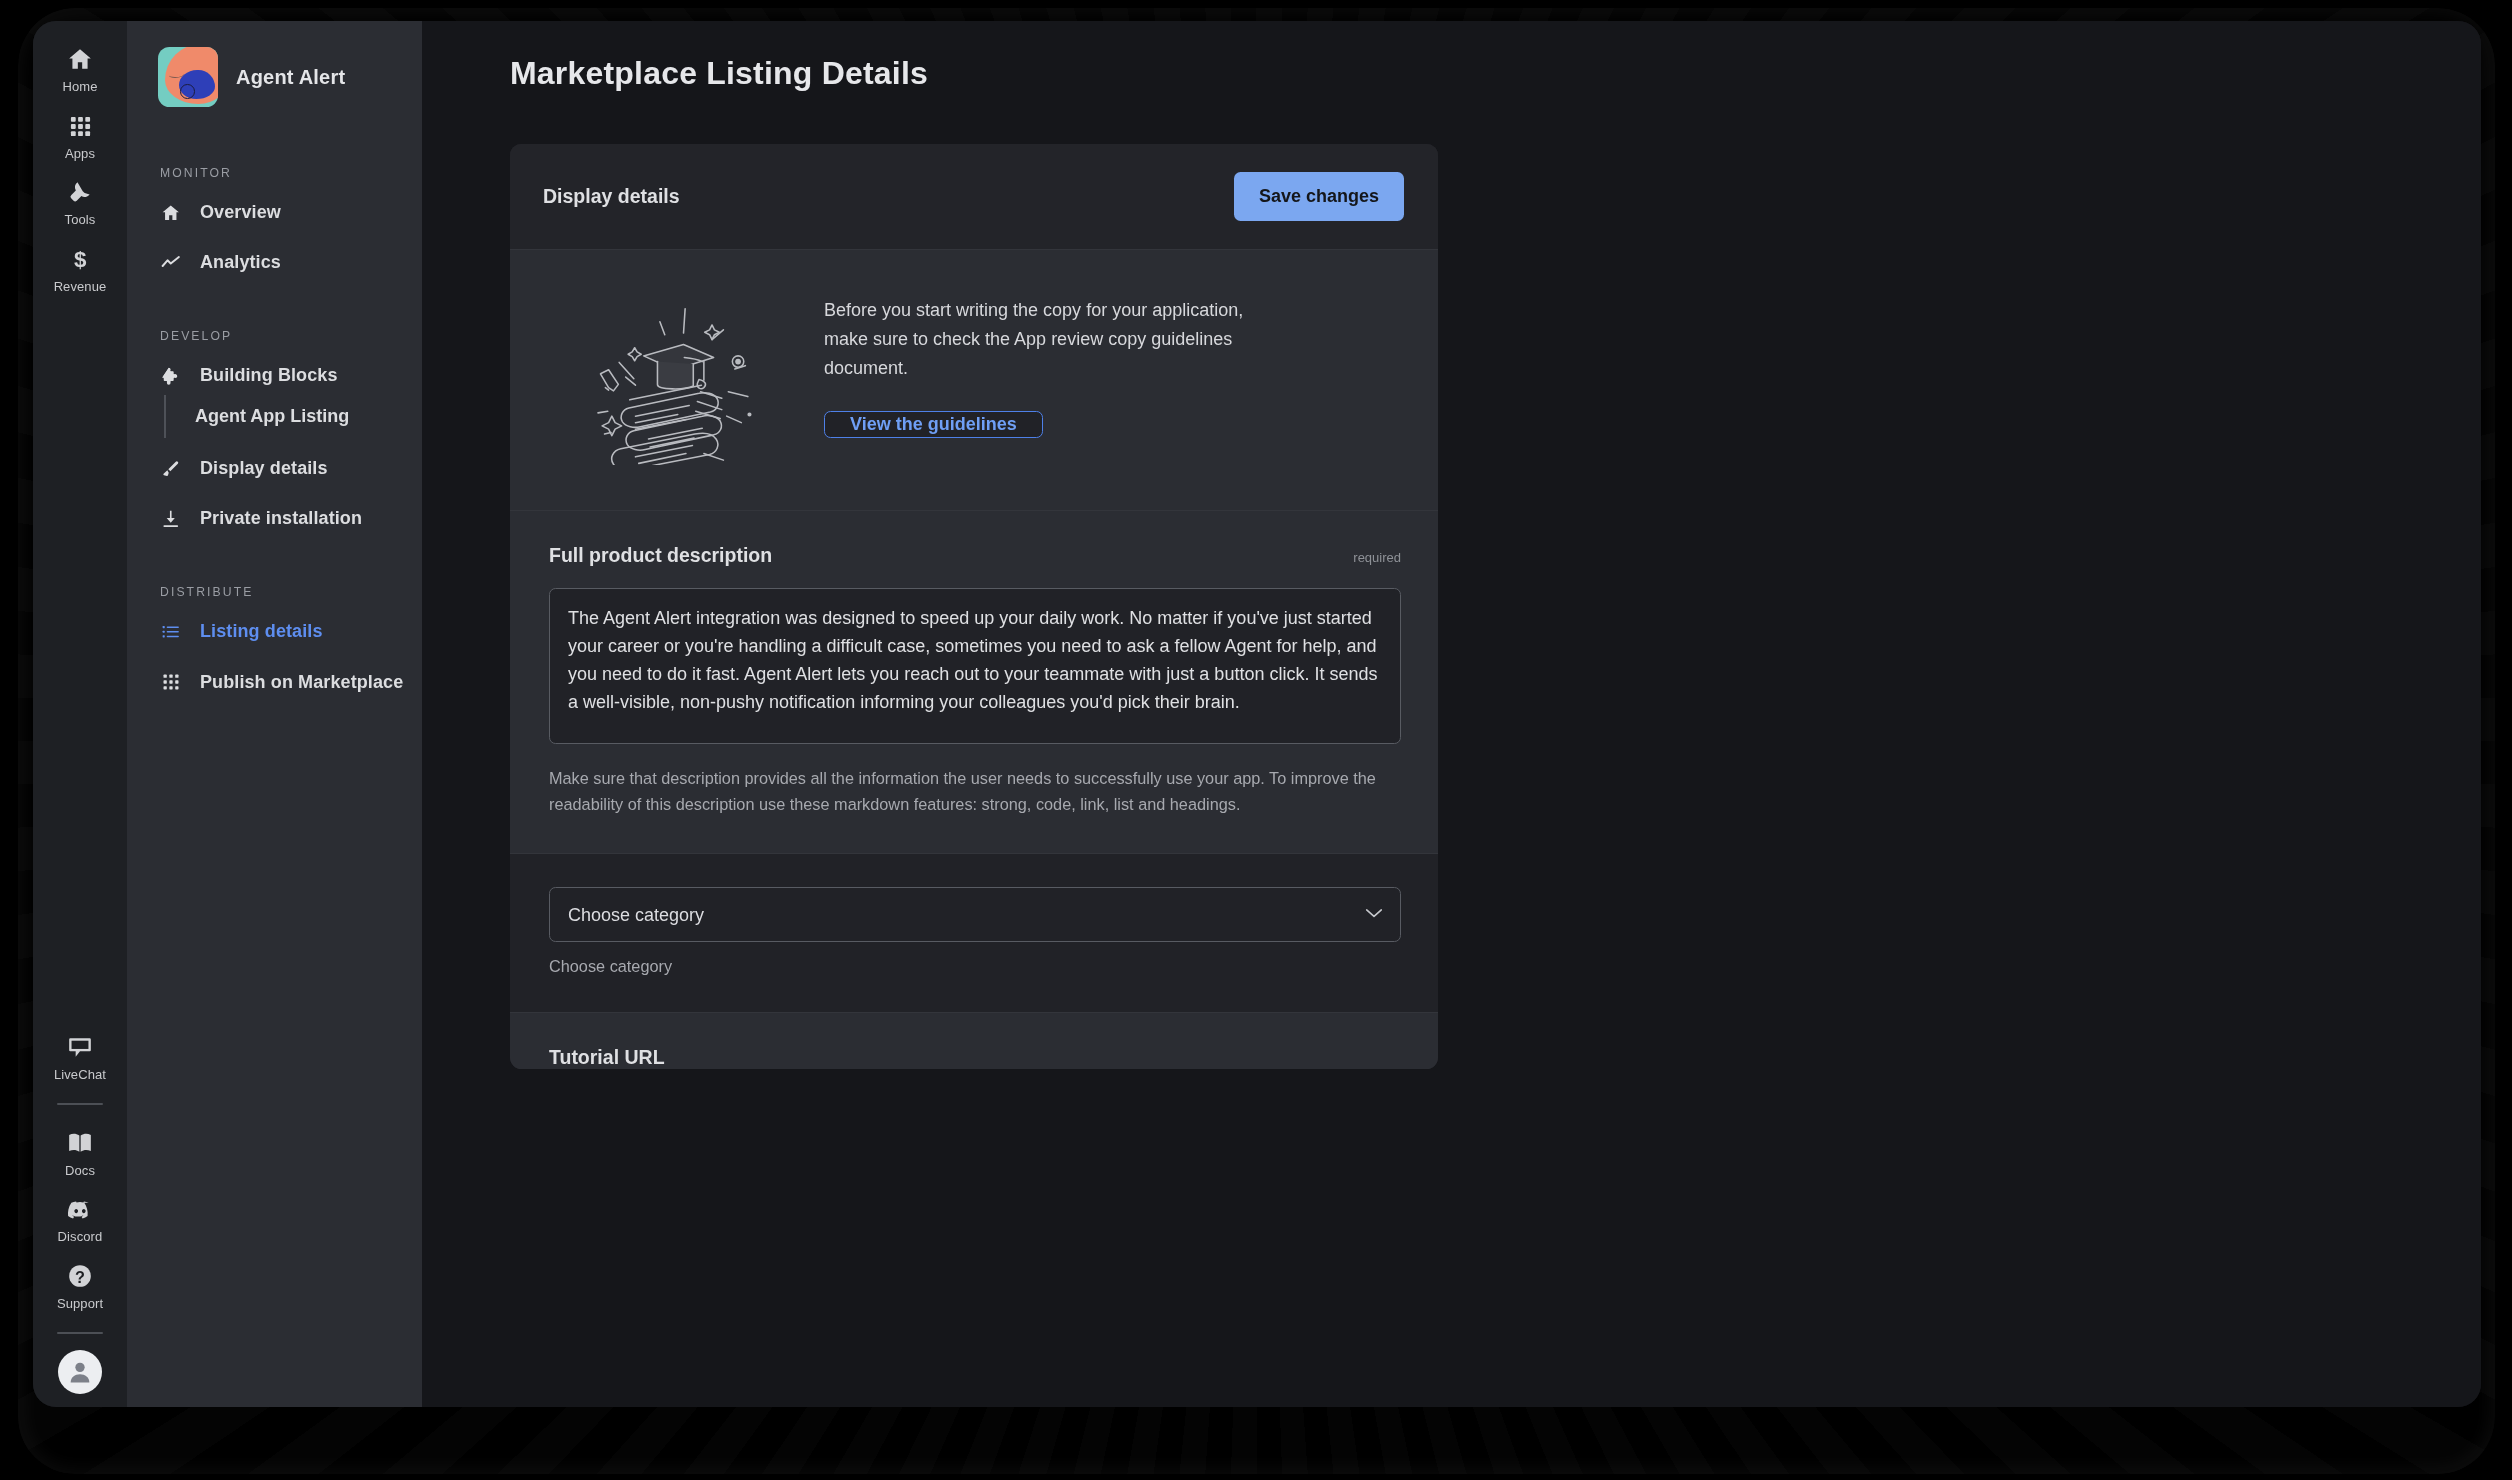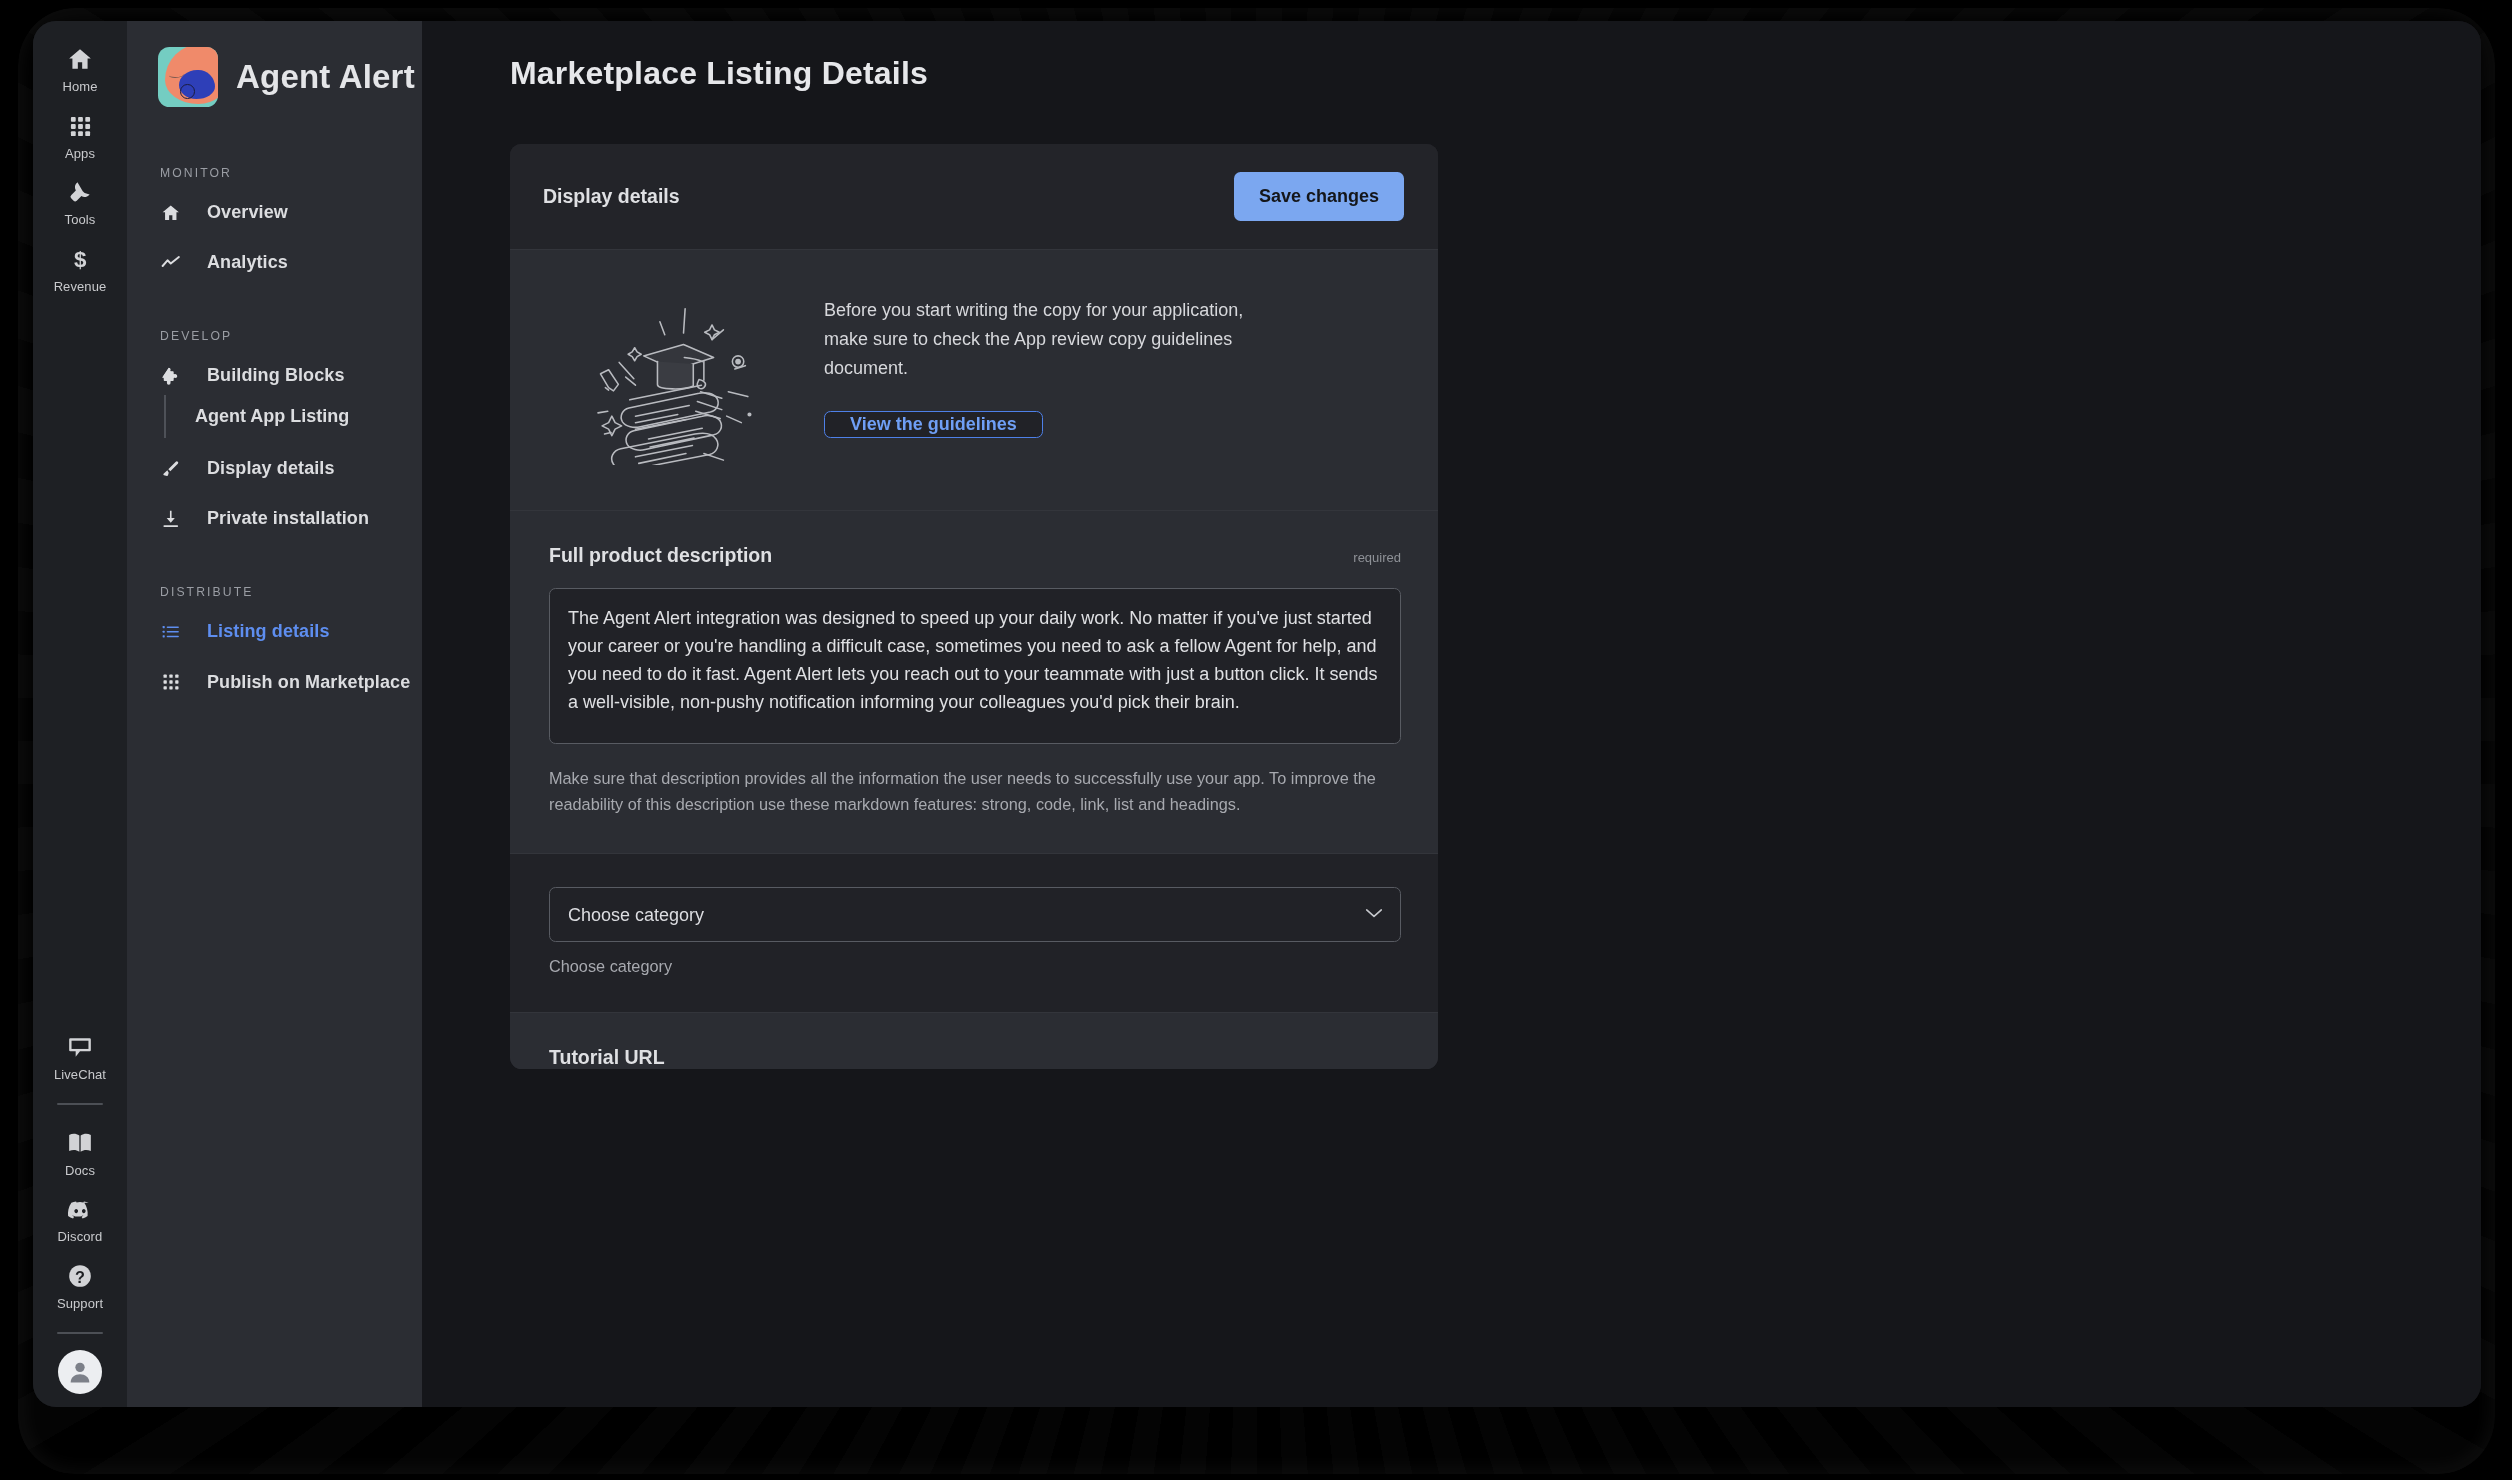--- a/index.html
+++ b/index.html
@@ -92,28 +92,28 @@
     border-radius: 50% 46% 52% 48% / 52% 58% 42% 48%;
   }
   #brand-logo .ring {
     position: absolute; width: 14.7px; height: 14.7px; left: 22px; top: 37px;
     border: 1.6px solid #1a1c3c; border-radius: 50%;
   }
   #brand-logo .squiggle {
     position: absolute; left: 11.4px; top: 24.4px; width: 14.7px; height: 6.5px;
     border-bottom: 1.6px solid #7e5a50; border-radius: 0 0 60% 40%;
   }
-  #brand-name { font-size: 33px; font-weight: bold; color: #e4e5e8; letter-spacing: 0.2px; }
+  #brand-name { font-size: 20px; font-weight: bold; color: #e4e5e8; letter-spacing: 0.2px; }
 
   .nav-section-label {
     font-size: 12.2px; color: #9a9da4; letter-spacing: 2.1px;
     padding: 0 0 0 33px; text-transform: uppercase;
   }
   .nav-item {
-    display: flex; align-items: center; gap: 26px;
+    display: flex; align-items: center; gap: 19px;
     padding: 9px 0 9px 33px; cursor: pointer;
   }
   .nav-item .nav-ico { width: 21px; height: 21px; display:flex; align-items:center; justify-content:center; flex: 0 0 21px; }
   .nav-item .nav-text { font-size: 18px; color: #dcdde0; font-weight: bold; letter-spacing: 0.1px; }
   .nav-item.active .nav-text { color: #5e8ef0; }
   .nav-sub {
     margin-left: 37px; padding: 10.6px 0 10.6px 29px;
     border-left: 2.4px solid #4e5158; cursor: pointer;
   }
   .nav-sub .nav-text { font-size: 18px; color: #dcdde0; font-weight: bold; }

